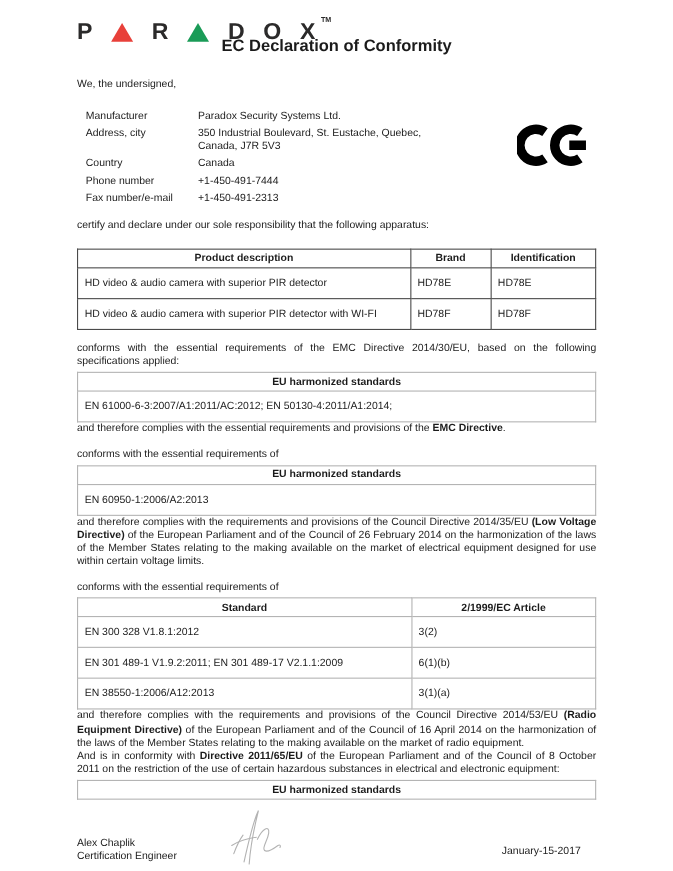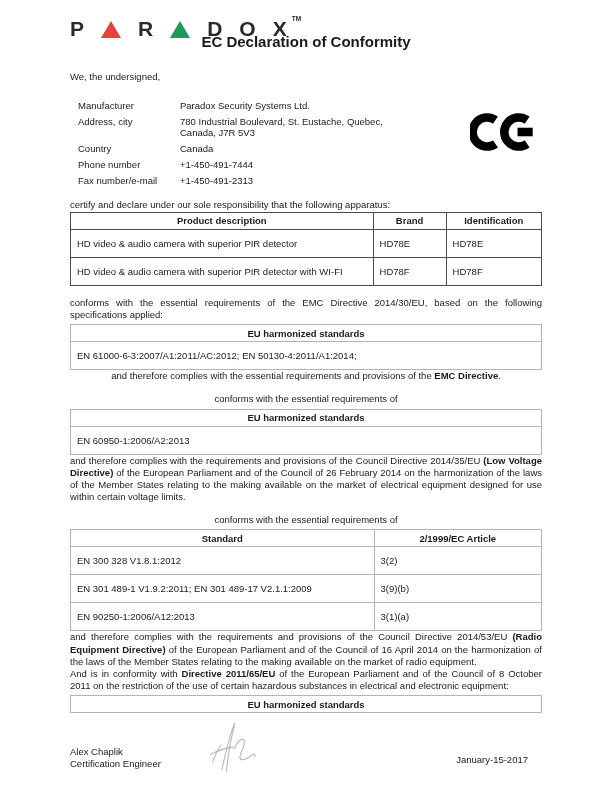--- a/index.html
+++ b/index.html
@@ -23,30 +23,30 @@
   .doc-title { padding-top:33px; text-align:center; font-weight:700; font-size:15px; }
   .intro-line { margin-top:21px; }
   .ce-mark { position:absolute; top:108px; right:76px; }
 
   
   .info-table { margin-top:15px; }
   .info-row { display:grid; grid-template-columns:102px 1fr; padding:2.6px 0 2.6px 8px; }
   .info-value { max-width:238px; }
 
   
-  .decl-line { margin-top:10px; margin-bottom:2px; }
+  .decl-line { margin-top:10px; margin-bottom:16px; }
   table { width:100%; border-collapse:collapse; table-layout:fixed; }
   th { font-weight:700; text-align:center; padding:2.5px 4px; }
   td { text-align:left; padding:8px 6px; overflow:hidden; white-space:nowrap; }
   .tbl-dark th, .tbl-dark td { border:1px solid #4a4a4a; }
   .tbl-gray th, .tbl-gray td { border:1px solid #b4b4b4; }
   .col-desc { width:66%; } .col-brand { width:14.5%; } .col-id { width:19.5%; }
   .col-std { width:65%; } .col-art { width:35%; }
 
-  .para { line-height:1.28; margin:0;text-align:center; }
+  .para { line-height:1.28; margin:0; }
   .just { text-align:justify; }
   .mt-sec { margin-top:11px; }
   .mt-tbl { margin-top:3px; margin-bottom:0; }
   strong { font-weight:700; }
 
   
   .sig-row { display:flex; align-items:center; margin-top:24px; }
   .sig-left { line-height:1.25; }
   .sig-svg { margin-left:40px; margin-top:-16px; }
   .sig-date { margin-left:auto; margin-right:14px; padding-top:2px; }
@@ -85,21 +85,21 @@
 
     <div class="intro-line">We, the undersigned,</div>
 
     <div class="info-table">
       <div class="info-row">
         <span>Manufacturer</span>
         <span class="info-value">Paradox Security Systems Ltd.</span>
       </div>
       <div class="info-row">
         <span>Address, city</span>
-        <span class="info-value">780 Industrial Boulevard, St. Eustache, Quebec, Canada, J7R 5V3</span>
+        <span class="info-value">350 Industrial Boulevard, St. Eustache, Quebec, Canada, J7R 5V3</span>
       </div>
       <div class="info-row">
         <span>Country</span>
         <span class="info-value">Canada</span>
       </div>
       <div class="info-row">
         <span>Phone number</span>
         <span class="info-value">+1-450-491-7444</span>
       </div>
       <div class="info-row">
@@ -162,24 +162,24 @@
           <tr>
         <th class="col-std">Standard</th>
         <th class="col-art">2/1999/EC Article</th>
       </tr>
       <tr>
         <td>EN 300 328 V1.8.1:2012</td>
         <td>3(2)</td>
       </tr>
       <tr>
         <td>EN 301 489-1 V1.9.2:2011; EN 301 489-17 V2.1.1:2009</td>
-        <td>3(9)(b)</td>
-      </tr>
-      <tr>
-        <td>EN 90250-1:2006/A12:2013</td>
+        <td>6(1)(b)</td>
+      </tr>
+      <tr>
+        <td>EN 38550-1:2006/A12:2013</td>
         <td>3(1)(a)</td>
       </tr>
     </tbody>
       </table>
     <p class="para just"><span>and therefore complies with the requirements and provisions of the Council Directive 2014/53/EU </span><strong>(Radio Equipment Directive)</strong><span> of the European Parliament and of the Council of 16 April 2014 on the harmonization of the laws of the Member States relating to the making available on the market of radio equipment.</span></p>
 
     <p class="para just"><span>And is in conformity with </span><strong>Directive 2011/65/EU</strong><span> of the European Parliament and of the Council of 8 October 2011 on the restriction of the use of certain hazardous substances in electrical and electronic equipment:</span></p>
     <table class="tbl-gray mt-tbl">
       <tbody>
           <tr>

